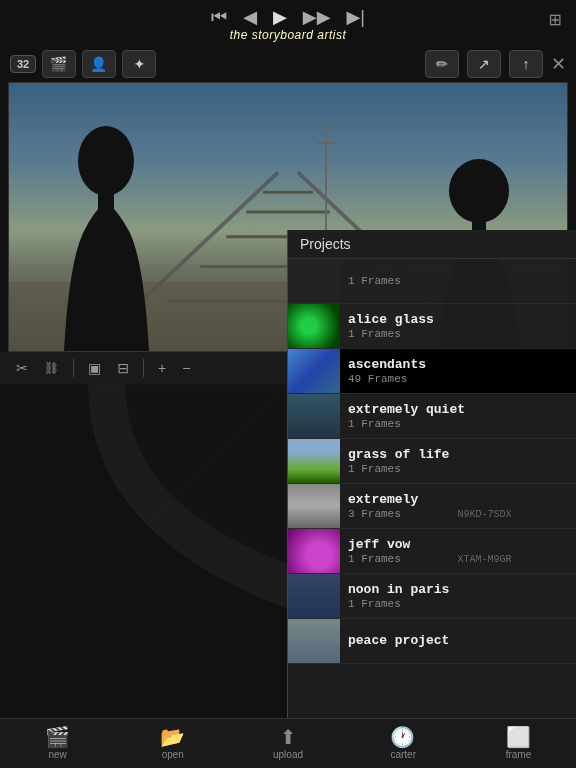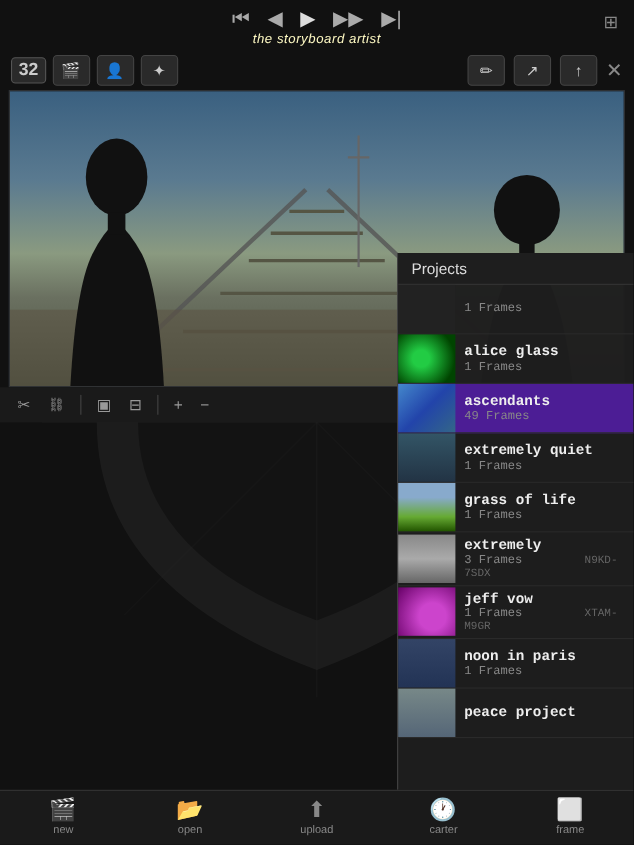--- a/index.html
+++ b/index.html
@@ -97,21 +97,21 @@
       justify-content: center;
       cursor: pointer;
       color: #ccc;
       font-size: 14px;
     }
     .frame-badge {
       background: #2a2a2a;
       border: 1px solid #555;
       border-radius: 4px;
       color: #ccc;
-      font-size: 16px;
+      font-size: 11px;
       padding: 2px 6px;
       font-weight: bold;
     }
     .close-x {
       color: #888;
       font-size: 18px;
       cursor: pointer;
     }
 
     
@@ -152,21 +152,21 @@
       height: 18px;
       background: #444;
       margin: 0 2px;
     }
 
     
     .projects-panel {
       position: absolute;
       right: 0;
       top: 230px;
-      width: 215px;
+      width: 289px;
       bottom: 50px;
       background: rgba(30,30,30,0.97);
       z-index: 20;
       border-left: 1px solid #444;
     }
     .projects-header {
       padding: 6px 12px;
       font-size: 14px;
       color: #ddd;
       background: #1e1e1e;
@@ -174,21 +174,21 @@
     }
     .project-item {
       display: flex;
       align-items: center;
       border-bottom: 1px solid #2a2a2a;
       cursor: pointer;
       min-height: 44px;
       font-family: Liberation Mono, monospace;
     }
     .project-item.active {
-      background: #4c1d95;
+      background: #000000;
     }
     .project-thumb {
       width: 52px;
       height: 44px;
       flex-shrink: 0;
       background: #333;
       display: flex;
       align-items: center;
       justify-content: center;
       overflow: hidden;

